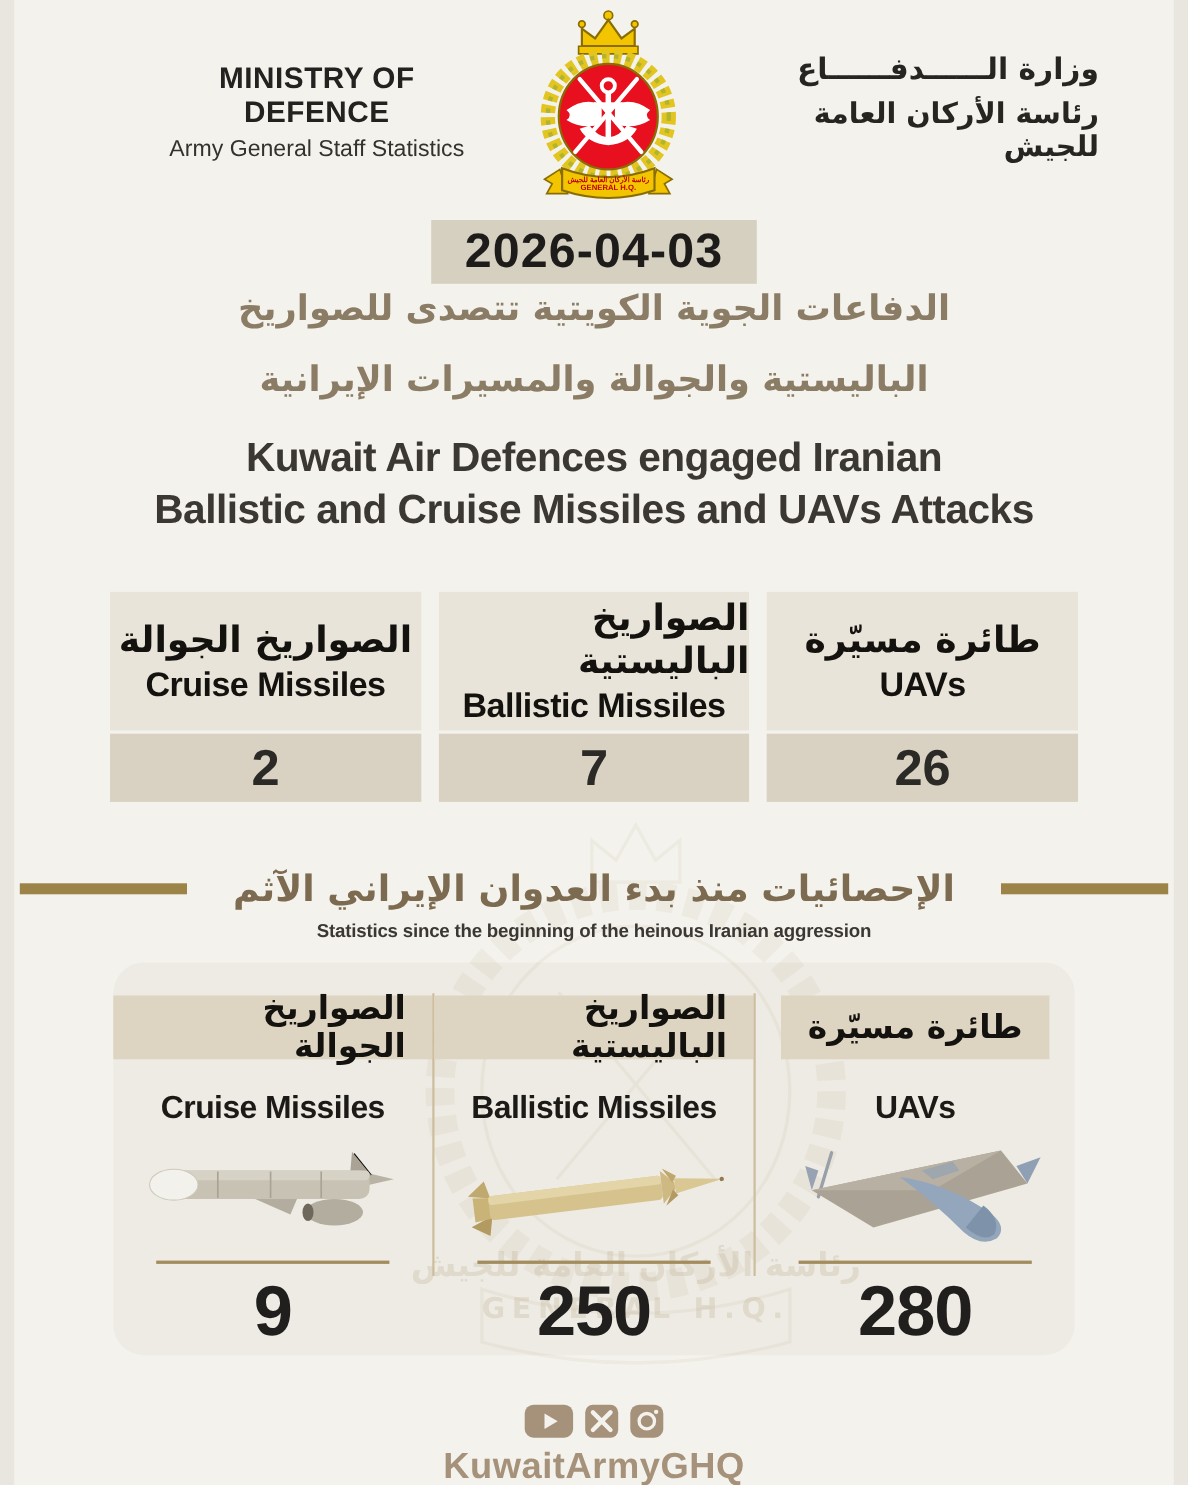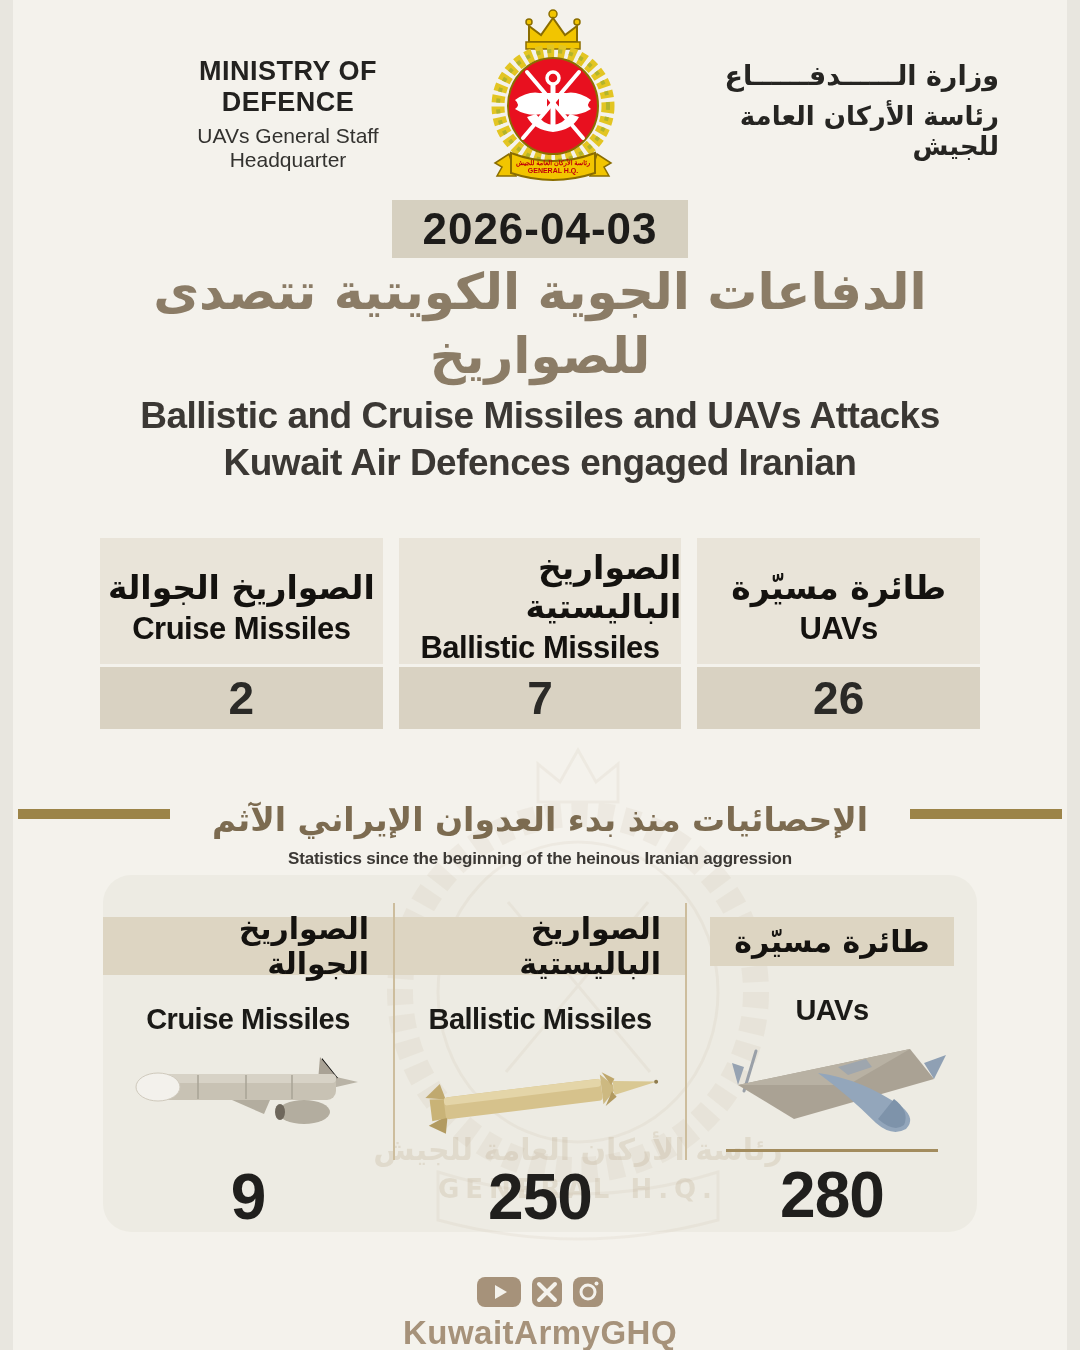--- a/index.html
+++ b/index.html
@@ -2,38 +2,38 @@
 <html><head>
 <meta charset="utf-8">
 <style>
   * { margin:0; padding:0; box-sizing:border-box; }
   html,body { background:#e8e6df; }
   .canvas {
     position:relative; width:1054px; height:1350px; margin:0 auto;
     background:#f4f2ec; overflow:hidden;
     font-family:"Liberation Sans", sans-serif; color:#2b2a27;
   }
-  .ar { font-family:"DejaVu Sans", sans-serif; direction:rtl;margin-top:12px; }
+  .ar { font-family:"DejaVu Sans", sans-serif; direction:rtl; }
 
   
   .ministry-block { position:absolute; left:130px; top:56px; width:290px; text-align:center; }
   .ministry-title { font-size:27px; font-weight:bold; letter-spacing:0.5px; color:#232220; }
   .ministry-sub { font-size:21px; color:#33322f; margin-top:6px; }
   .emblem { position:absolute; left:460px; top:6px; width:160px; height:180px; }
   .hq-arabic { position:absolute; right:68px; top:48px; width:340px; text-align:right; }
   .hq-arabic .l1 { font-size:27px; font-weight:bold; color:#262522; }
   .hq-arabic .l2 { font-size:26px; font-weight:bold; color:#262522; margin-top:10px; }
 
   
   .date-row { position:absolute; top:200px; left:0; right:0; display:flex; justify-content:center; }
   .date-badge { background:#d6d0c0; padding:4px 30px; font-size:44px; font-weight:bold; color:#1d1c1a; letter-spacing:1px; }
 
   
   .headline-ar { position:absolute; top:248px; left:40px; right:40px; text-align:center; color:#8b7c66; }
-  .headline-ar div { font-size:50px; font-weight:bold; line-height:64px; }
+  .headline-ar div { font-size:32px; font-weight:bold; line-height:64px; }
   .headline-en { position:absolute; top:392px; left:40px; right:40px; text-align:center; color:#3b3834; }
   .headline-en div { font-size:37px; font-weight:bold; line-height:47px; letter-spacing:-0.5px; }
 
   
   .etable { position:absolute; top:538px; left:87px; right:87px; display:flex; gap:16px; }
   .ecol { flex:1; display:flex; flex-direction:column; }
   .ecell-head {
     background:#e9e4d9; height:126px; display:flex; flex-direction:column;
     align-items:center; justify-content:center; gap:4px;
   }
@@ -78,21 +78,21 @@
   .social-row { display:flex; justify-content:center; align-items:center; gap:9px; }
   .handle { margin-top:6px; font-size:33px; font-weight:bold; color:#a6927a; letter-spacing:0.5px; }
 </style>
 </head>
 <body>
 
 <div class="canvas">
 
   <div class="ministry-block">
     <div class="ministry-title">MINISTRY OF DEFENCE</div>
-    <div class="ministry-sub">UAVs General Staff Headquarter</div>
+    <div class="ministry-sub">Army General Staff Statistics</div>
   </div>
 
   <svg class="emblem" viewBox="0 0 160 180">
 
     <g>
       <circle cx="80" cy="8" r="4" fill="#f2c500" stroke="#8a6d00" stroke-width="1.5"></circle>
       <circle cx="56" cy="16" r="3" fill="#f2c500" stroke="#8a6d00" stroke-width="1.5"></circle>
       <circle cx="104" cy="16" r="3" fill="#f2c500" stroke="#8a6d00" stroke-width="1.5"></circle>
       <path d="M56 36 L56 20 L68 29 L80 12 L92 29 L104 20 L104 36 Z" fill="#f2c500" stroke="#8a6d00" stroke-width="2"></path>
       <path d="M53 36 h54 v7 h-54 z" fill="#f2c500" stroke="#8a6d00" stroke-width="1.5"></path>
@@ -133,24 +133,25 @@
     <div class="l1 ar">وزارة الــــــدفــــــاع</div>
     <div class="l2 ar">رئاسة الأركان العامة للجيش</div>
   </div>
 
   <div class="date-row">
     <div class="date-badge">2026-04-03</div>
   </div>
 
   <div class="headline-ar ar">
     <div>الدفاعات الجوية الكويتية تتصدى  للصواريخ</div>
+    <div>الباليستية والجوالة والمسيرات الإيرانية</div>
   </div>
   <div class="headline-en">
+    <div>Kuwait Air Defences engaged Iranian</div>
     <div>Ballistic and Cruise Missiles and UAVs Attacks</div>
-    <div>Kuwait Air Defences engaged Iranian</div>
   </div>
 
   <div class="etable">
     <div class="ecol">
       <div class="ecell-head">
         <div class="a ar">الصواريخ الجوالة</div>
         <div class="e">Cruise Missiles</div>
       </div>
       <div class="ecell-val">2</div>
     </div>

